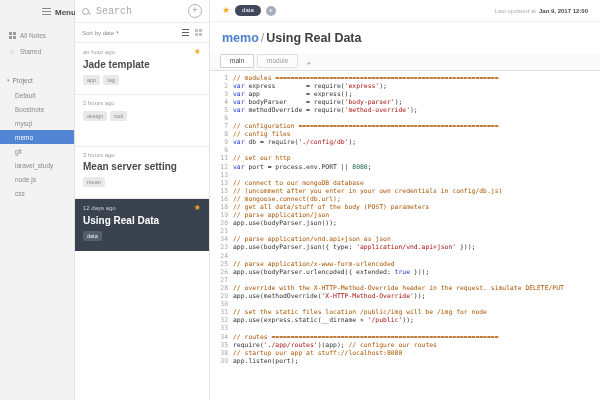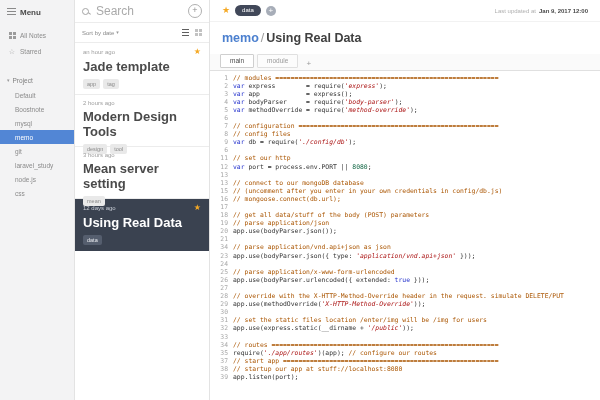--- a/index.html
+++ b/index.html
@@ -3,56 +3,56 @@
 <meta charset="utf-8">
 <style>
   html,body{margin:0;padding:0;background:#fff;}
   .app{position:relative;width:600px;height:400px;overflow:hidden;background:#fff;
        font-family:"Liberation Sans",sans-serif;-webkit-font-smoothing:antialiased;}
 
   
   .sidebar{position:absolute;left:0;top:0;width:75px;height:100%;background:#f3f3f4;
            border-right:1px solid #e3e3e3;box-sizing:border-box;}
   .menu-row{display:flex;align-items:flex-start;gap:4px;padding:8px 7px 10px;color:#4a4a4a;
-            font-size:8px;font-weight:bold;cursor:pointer;}
+            font-size:8px;font-weight:bold;cursor:pointer;margin-left:35px;}
   .hamburger{width:9px;height:7px;flex:none;
     background:repeating-linear-gradient(to bottom,#8a8a8a 0,#8a8a8a 1px,transparent 1px,transparent 3px);}
   .side-item{display:flex;align-items:center;gap:4px;padding:4px 8px;font-size:6.5px;color:#8b8b8b;}
   .side-item:first-of-type{margin-top:6px;}
   .icon-box{width:8px;height:8px;display:inline-flex;align-items:center;justify-content:center;flex:none;}
   .sq-icon{width:3px;height:3px;background:#9b9b9b;box-shadow:4px 0 #9b9b9b,0 4px #9b9b9b,4px 4px #9b9b9b;margin:0 4px 4px 0;}
   .star-glyph{font-size:7px;color:#9b9b9b;line-height:1;}
   .section-row{display:flex;align-items:center;gap:3px;padding:18px 7px 4px;font-size:6.5px;color:#7d7d7d;}
   .caret{font-size:5px;color:#999;line-height:1;}
   .folder{padding:3.5px 4px 3.5px 15px;font-size:6.5px;color:#8b8b8b;white-space:nowrap;overflow:hidden;cursor:pointer;}
   .folder.selected{background:#5286d5;color:#fff;}
 
   
   .notelist{position:absolute;left:75px;top:0;width:135px;height:100%;background:#fff;
             border-right:1px solid #e3e3e3;box-sizing:border-box;}
   .search-row{display:flex;align-items:center;gap:5px;height:22px;padding:0 7px;border-bottom:1px solid #ececec;}
   .search-icon{width:5px;height:5px;border:1px solid #a5a5a5;border-radius:50%;position:relative;flex:none;}
   .search-icon::after{content:"";position:absolute;width:3px;height:1px;background:#a5a5a5;
                       right:-2.5px;bottom:-0.5px;transform:rotate(40deg);}
-  .search-input{flex:1;min-width:0;border:0;outline:0;background:transparent;font-size:12px;color:#555;font-family:Liberation Sans, sans-serif;}
+  .search-input{flex:1;min-width:0;border:0;outline:0;background:transparent;font-size:10px;color:#555;font-family:Liberation Mono, monospace;}
   .search-input::placeholder{color:#aaa;}
   .new-note{width:12px;height:12px;border:1px solid #b0b0b0;border-radius:50%;color:#909090;
             font-size:9px;line-height:11px;text-align:center;flex:none;cursor:pointer;}
   .sort-row{display:flex;align-items:center;height:19px;padding:0 7px;border-bottom:1px solid #ececec;
             font-size:6px;color:#8a8a8a;}
   .sort-dd{display:flex;align-items:center;gap:2px;cursor:pointer;}
   .view-icons{margin-left:auto;display:flex;gap:5px;align-items:center;}
   .list-icon{width:7px;height:7px;
     background:repeating-linear-gradient(to bottom,#5f5f5f 0,#5f5f5f 1px,transparent 1px,transparent 3px);}
   .grid-icon{width:3px;height:3px;background:#c2c2c2;box-shadow:4px 0 #c2c2c2,0 4px #c2c2c2,4px 4px #c2c2c2;margin:0 4px 4px 0;}
   .note-item{padding:5px 8px 0;height:52px;box-sizing:border-box;border-bottom:1px solid #ececec;cursor:pointer;}
   .note-top{display:flex;align-items:center;}
   .note-time{font-size:6px;color:#a0a0a0;}
   .note-star{margin-left:auto;font-size:8px;color:#f5a925;line-height:1;}
-  .note-title{margin-top:3px;font-size:13px;font-weight:bold;color:#4a4a4a;}
+  .note-title{margin-top:3px;font-size:10px;font-weight:bold;color:#4a4a4a;}
   .note-tags{margin-top:5px;display:flex;gap:3px;}
   .tag-badge{background:#e9e9e9;color:#8a8a8a;font-size:5.5px;padding:1.5px 4px;border-radius:2px;line-height:1.2;}
   .note-item.selected{background:#3a4250;border-bottom-color:#3a4250;}
   .note-item.selected .note-time{color:#c8cdd6;}
   .note-item.selected .note-title{color:#fff;}
   .note-item.selected .tag-badge{background:#555e6e;color:#eceef2;}
 
   
   .main{position:absolute;left:210px;top:0;right:0;height:100%;display:flex;flex-direction:column;}
   .info-bar{display:flex;align-items:center;gap:5px;height:22px;padding:0 12px;flex:none;
@@ -71,21 +71,21 @@
   .tab{font-size:6.5px;padding:2px 9px 2.5px;border:1px solid #e0e0e0;background:#fcfcfc;color:#9a9a9a;
        margin-bottom:2px;border-radius:1px;cursor:pointer;}
   .tab.active{background:#fff;border-color:#cfcfcf;color:#4a4a4a;}
   .tab-add{font-size:8px;color:#9a9a9a;padding:0 5px;margin-bottom:2px;cursor:pointer;}
   .editor{flex:1;overflow:hidden;font-family:"DejaVu Sans Mono",monospace;font-size:6.4px;
           line-height:8.1px;padding-top:3px;cursor:text;}
   .code-row{display:flex;white-space:pre;height:8.1px;}
   .ln{flex:none;width:18px;text-align:right;padding-right:5px;color:#a8a8a8;}
   .ct{white-space:pre;color:#333;}
   .tok-c{color:#aa5500;}
-  .tok-s{color:#aa1111;font-style:italic;}
+  .tok-s{color:#aa1111;}
   .tok-k{color:#2230cc;text-align:center;}
   .tok-n{color:#116644;}
 </style>
 </head>
 <body>
 
 <div class="app">
 
   <aside class="sidebar">
     <div class="menu-row">
@@ -147,21 +147,20 @@
           <div class="note-title">Jade template</div>
           <div class="note-tags">
             <span class="tag-badge">app</span>
             <span class="tag-badge">tag</span>
           </div>
         </div>
         <div class="note-item">
           <div class="note-top">
             <span class="note-time">2 hours ago</span>
           </div>
-          <div class="note-title">Modern Design Tools</div>
           <div class="note-tags">
             <span class="tag-badge">design</span>
             <span class="tag-badge">tool</span>
           </div>
         </div>
         <div class="note-item">
           <div class="note-top">
             <span class="note-time">3 hours ago</span>
           </div>
           <div class="note-title">Mean server setting</div>
@@ -210,38 +209,36 @@
         <div class="code-row"><span class="ln">7</span><span class="ct"><span class="tok-c">// configuration ====================================================</span></span></div>
         <div class="code-row"><span class="ln">8</span><span class="ct"><span class="tok-c">// config files</span></span></div>
         <div class="code-row"><span class="ln">9</span><span class="ct"><span class="tok-k">var</span> db = require(<span class="tok-s">'./config/db'</span>);</span></div>
         <div class="code-row"><span class="ln">6</span><span class="ct"> </span></div>
         <div class="code-row"><span class="ln">11</span><span class="ct"><span class="tok-c">// set our http</span></span></div>
         <div class="code-row"><span class="ln">12</span><span class="ct"><span class="tok-k">var</span> port = process.env.PORT || <span class="tok-n">8080</span>;</span></div>
         <div class="code-row"><span class="ln">13</span><span class="ct"> </span></div>
         <div class="code-row"><span class="ln">13</span><span class="ct"><span class="tok-c">// connect to our mongoDB database</span></span></div>
         <div class="code-row"><span class="ln">15</span><span class="ct"><span class="tok-c">// (uncomment after you enter in your own credentials in config/db.js)</span></span></div>
         <div class="code-row"><span class="ln">16</span><span class="ct"><span class="tok-c">// mongoose.connect(db.url);</span></span></div>
-        <div class="code-row"><span class="ln">17</span><span class="ct"> </span></div>
         <div class="code-row"><span class="ln">18</span><span class="ct"><span class="tok-c">// get all data/stuff of the body (POST) parameters</span></span></div>
         <div class="code-row"><span class="ln">19</span><span class="ct"><span class="tok-c">// parse application/json</span></span></div>
         <div class="code-row"><span class="ln">20</span><span class="ct">app.use(bodyParser.json());</span></div>
         <div class="code-row"><span class="ln">21</span><span class="ct"> </span></div>
         <div class="code-row"><span class="ln">34</span><span class="ct"><span class="tok-c">// parse application/vnd.api+json as json</span></span></div>
         <div class="code-row"><span class="ln">23</span><span class="ct">app.use(bodyParser.json({ type: <span class="tok-s">'application/vnd.api+json'</span> }));</span></div>
         <div class="code-row"><span class="ln">24</span><span class="ct"> </span></div>
         <div class="code-row"><span class="ln">25</span><span class="ct"><span class="tok-c">// parse application/x-www-form-urlencoded</span></span></div>
         <div class="code-row"><span class="ln">26</span><span class="ct">app.use(bodyParser.urlencoded({ extended: <span class="tok-k">true</span> }));</span></div>
         <div class="code-row"><span class="ln">27</span><span class="ct"> </span></div>
         <div class="code-row"><span class="ln">28</span><span class="ct"><span class="tok-c">// override with the X-HTTP-Method-Override header in the request. simulate DELETE/PUT</span></span></div>
         <div class="code-row"><span class="ln">29</span><span class="ct">app.use(methodOverride(<span class="tok-s">'X-HTTP-Method-Override'</span>));</span></div>
         <div class="code-row"><span class="ln">30</span><span class="ct"> </span></div>
-        <div class="code-row"><span class="ln">31</span><span class="ct"><span class="tok-c">// set the static files location /enter/img will be /img for users</span></span></div>
+        <div class="code-row"><span class="ln">31</span><span class="ct"><span class="tok-c">// set the static files location /public/img will be /img for node</span></span></div>
         <div class="code-row"><span class="ln">32</span><span class="ct">app.use(express.static(__dirname + <span class="tok-s">'/public'</span>));</span></div>
         <div class="code-row"><span class="ln">33</span><span class="ct"> </span></div>
         <div class="code-row"><span class="ln">34</span><span class="ct"><span class="tok-c">// routes ===========================================================</span></span></div>
         <div class="code-row"><span class="ln">35</span><span class="ct">require(<span class="tok-s">'./app/routes'</span>)(app); <span class="tok-c">// configure our routes</span></span></div>
-        <div class="code-row"><span class="ln">37</span><span class="ct"><span class="tok-c">// start app ========================================================</span></span></div>
         <div class="code-row"><span class="ln">38</span><span class="ct"><span class="tok-c">// startup our app at stuff://localhost:8080</span></span></div>
         <div class="code-row"><span class="ln">39</span><span class="ct">app.listen(port);</span></div>
       </div>
   </section>
 
 </div>
 
 </body></html>

